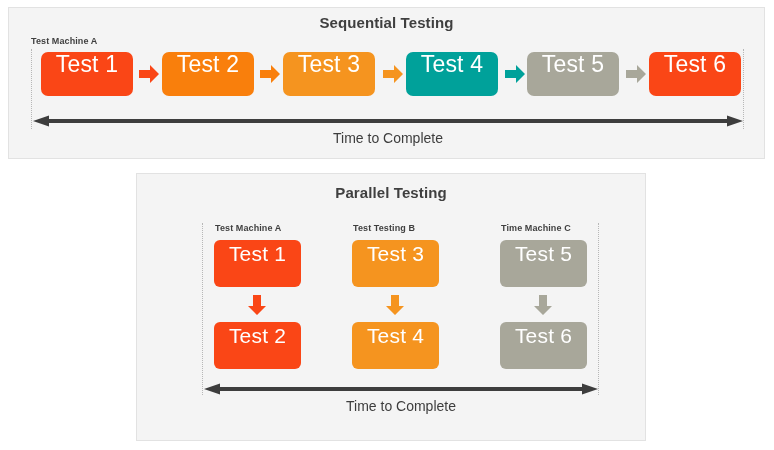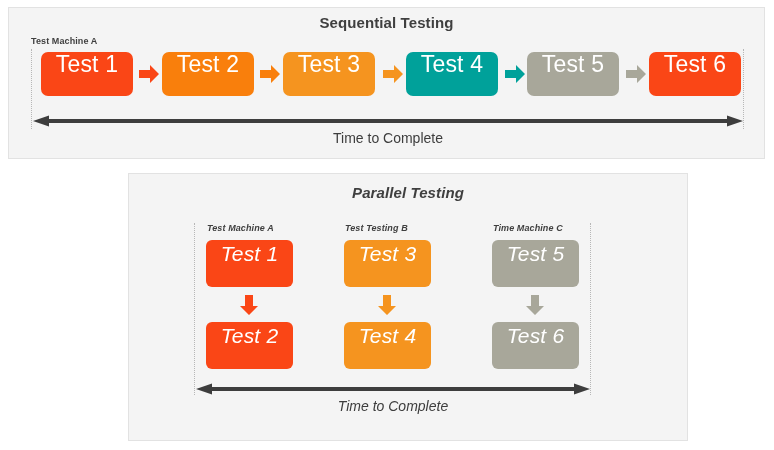--- a/index.html
+++ b/index.html
@@ -11,21 +11,21 @@
   }
 
   
   .panel{
     position:absolute;
     background:#f4f4f4;
     border:1px solid #e2e2e2;
     box-sizing:border-box;
   }
   #panel-sequential{ left:8px;  top:7px;   width:757px; height:152px; }
-  #panel-parallel  { left:128px;top:173px; width:560px; height:268px;font-style:italic; }
+  #panel-parallel  { left:136px;top:173px; width:510px; height:268px; }
 
   .panel-title{
     position:absolute; left:0; right:0;
     text-align:center;
     font-size:15px; font-weight:bold;
     color:#3f3f3f;
     letter-spacing:.1px;
   }
   #title-sequential{ top:6px; }
   #title-parallel  { top:10px; }

